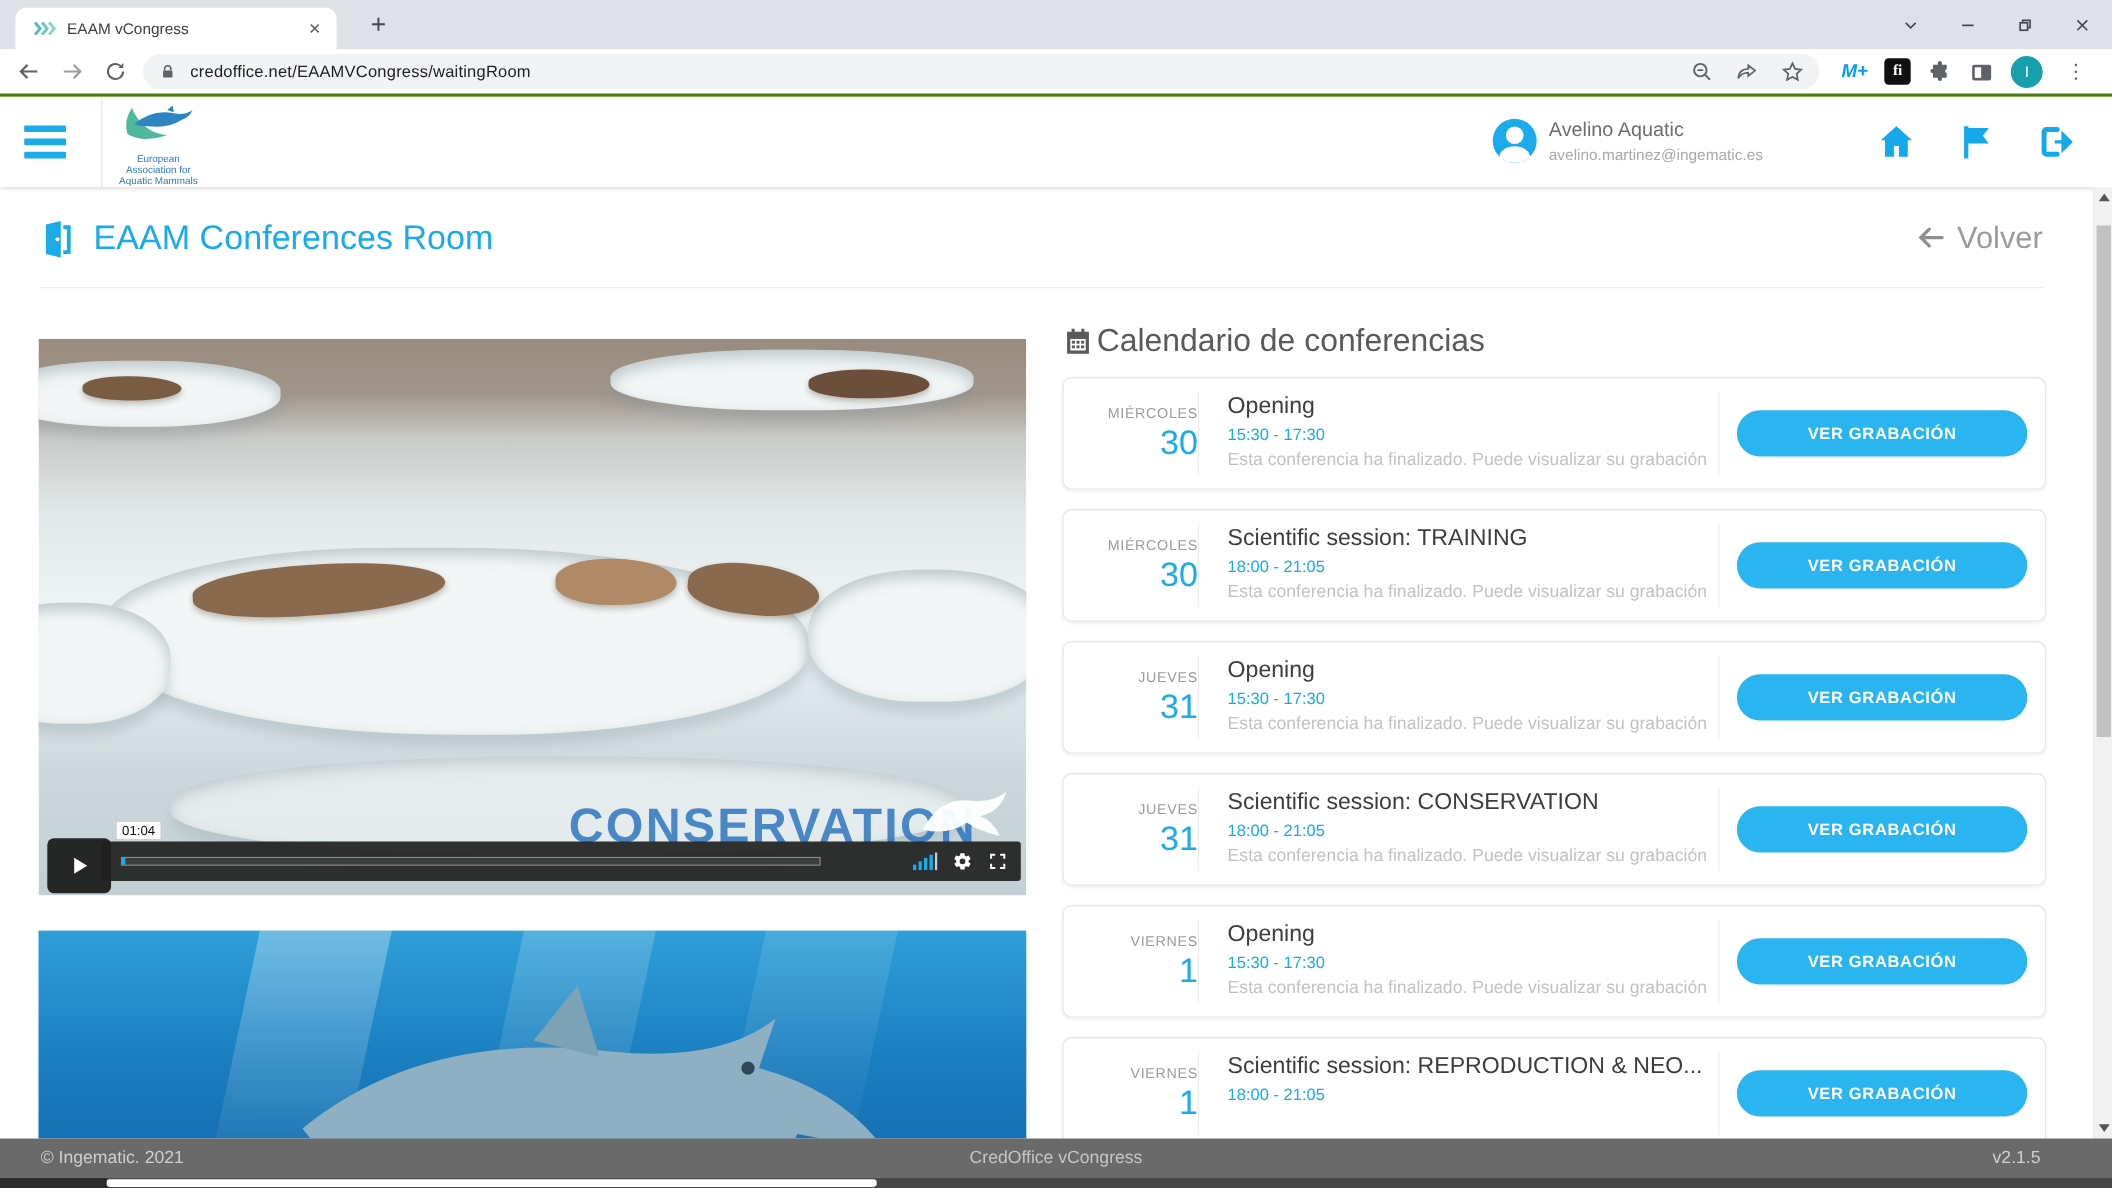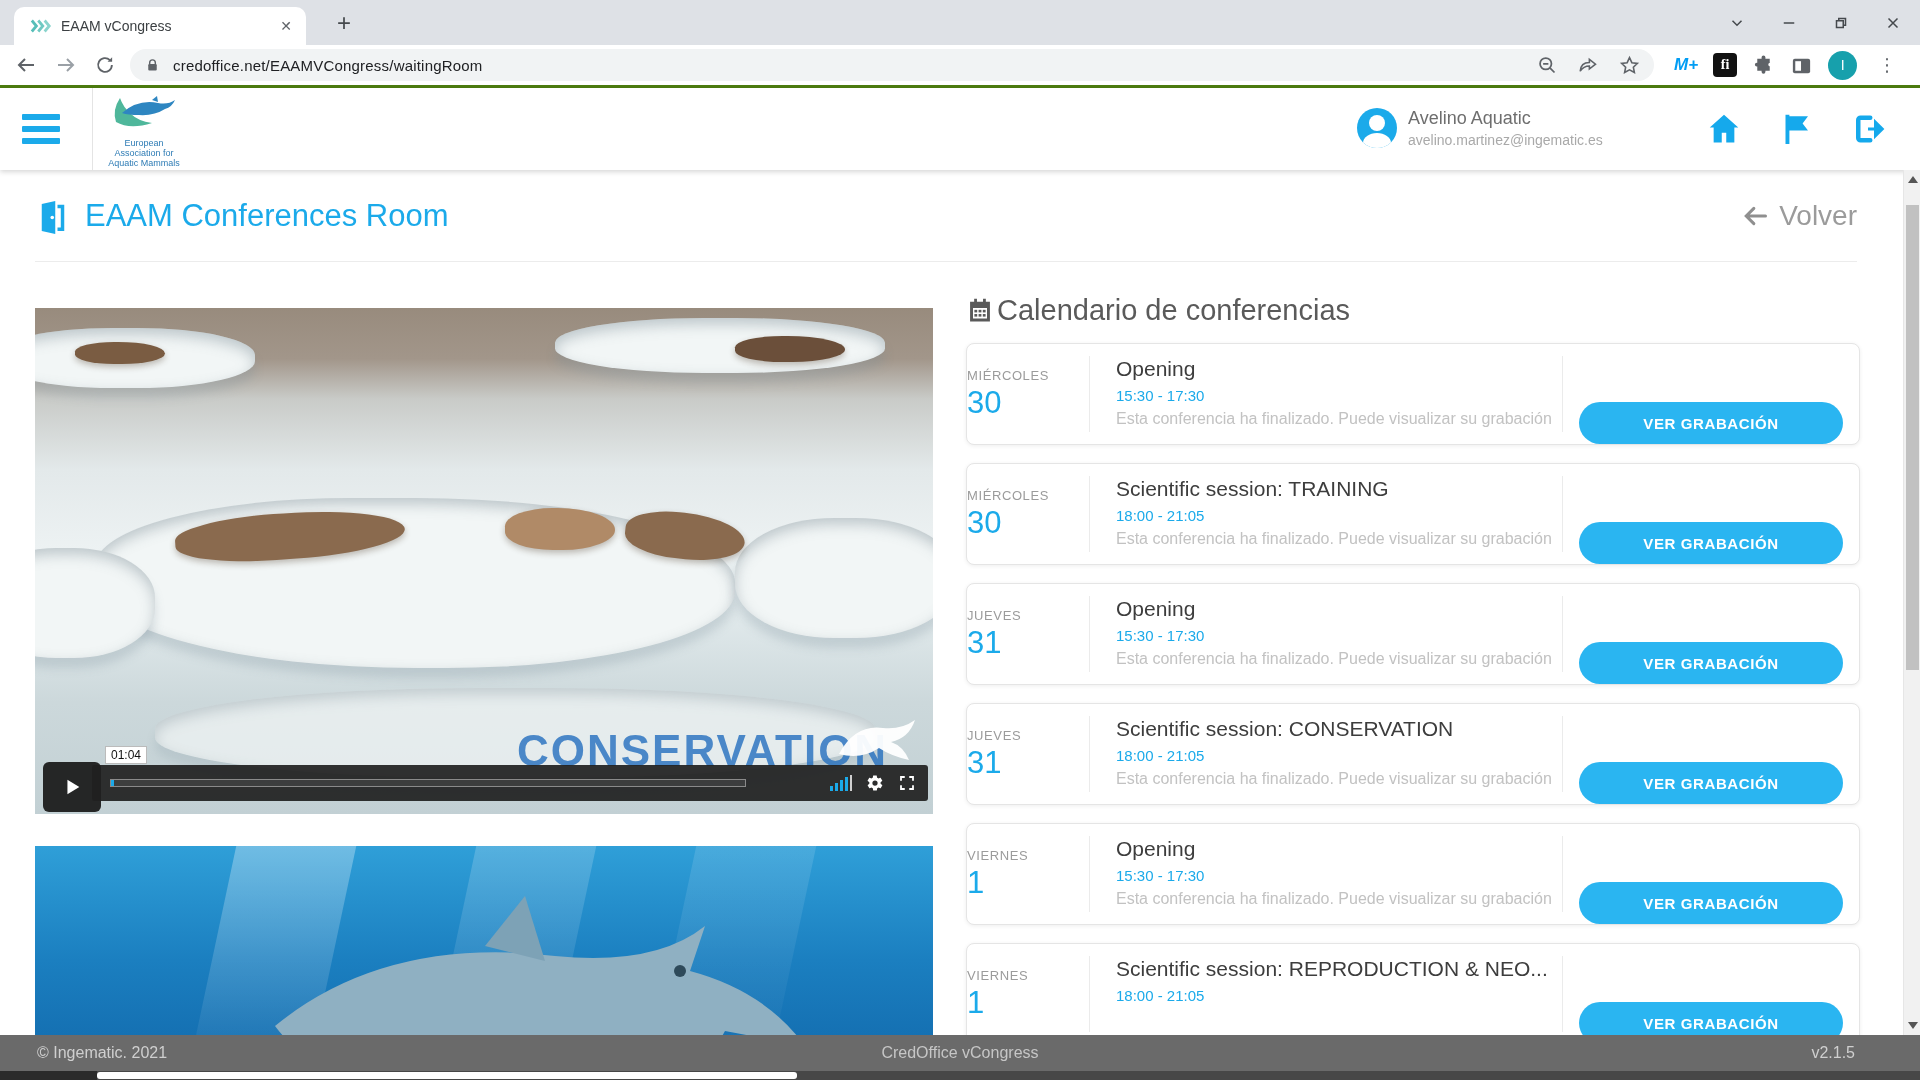--- a/index.html
+++ b/index.html
@@ -87,29 +87,29 @@
   .ray { position:absolute; top:-30px; width:120px; height:260px; background:linear-gradient(180deg,rgba(255,255,255,.35),rgba(255,255,255,0));
          transform:skewX(-12deg); }
 
   
   .calendar { position:absolute; left:966px; top:124px; width:894px; }
   .cal-header { display:flex; align-items:center; gap:3px; color:#5A5A5A; font-size:29px; }
   .cal-section { margin-top:26px; font-size:16px; color:#4F4F4F; letter-spacing:.4px; }
   .card-list { margin-top:16px; display:flex; flex-direction:column; gap:18px; }
   .card { height:102px; background:#fff; border:1px solid #E5E5E5; border-radius:8px;
           box-shadow:0 1px 4px rgba(0,0,0,.07); display:flex; align-items:stretch; overflow:hidden; }
-  .card-date { width:122px; display:flex; flex-direction:column; align-items:flex-start; justify-content:center; gap:2px; }
+  .card-date { width:122px; display:flex; flex-direction:column; align-items:flex-end; justify-content:center; gap:2px; }
   .card-day { font-size:13px; color:#9B9B9B; letter-spacing:.6px; }
   .card-num { font-size:31px; color:var(--accent); }
   .vdiv { width:1px; background:#EBEBEB; margin:12px 0; }
   .card-main { flex:1; padding:13px 0 0 26px; }
   .card-title { font-size:21px; color:#3D3D3D; }
   .card-time { font-size:15px; color:var(--accent); margin-top:6px; }
   .card-desc { font-size:16px; color:#C2C2C2; margin-top:6px; }
-  .card-action { width:296px; display:flex; align-items:flex-end; justify-content:center; }
+  .card-action { width:296px; display:flex; align-items:center; justify-content:center; }
   .btn { width:264px; height:42px; border:none; border-radius:21px; background:var(--button); color:#fff;
          font-size:15px; font-weight:bold; letter-spacing:.6px; font-family:"Liberation Sans",sans-serif; }
 
   
   .scrollbar { position:absolute; left:1903px; top:170px; width:17px; height:865px; background:#F1F1F1;
                border-left:1px solid #E6E6E6; z-index:25; }
   .sb-thumb { position:absolute; left:2px; top:35px; width:13px; height:465px; background:#C1C1C1; }
   .sb-up, .sb-down { position:absolute; left:4px; width:0; height:0; border-left:5px solid transparent; border-right:5px solid transparent; }
   .sb-up { top:6px; border-bottom:7px solid #555; }
   .sb-down { bottom:6px; border-top:7px solid #555; }

